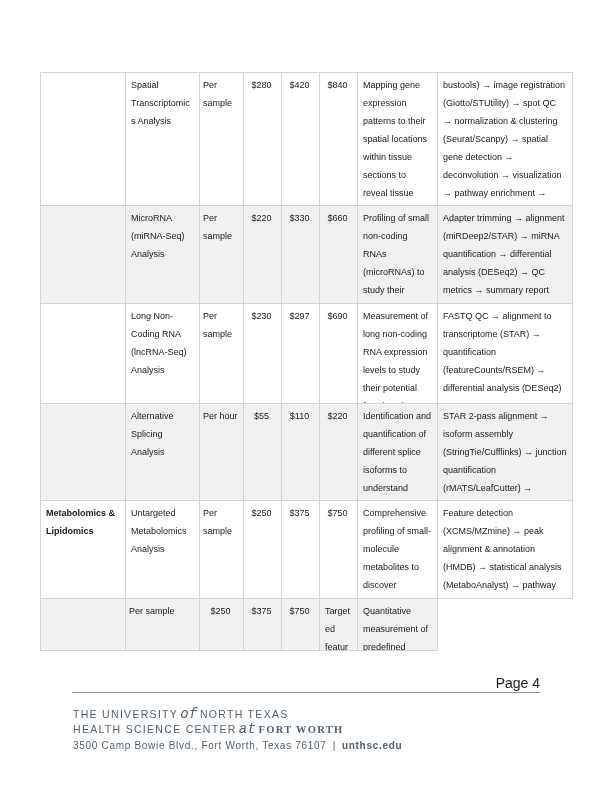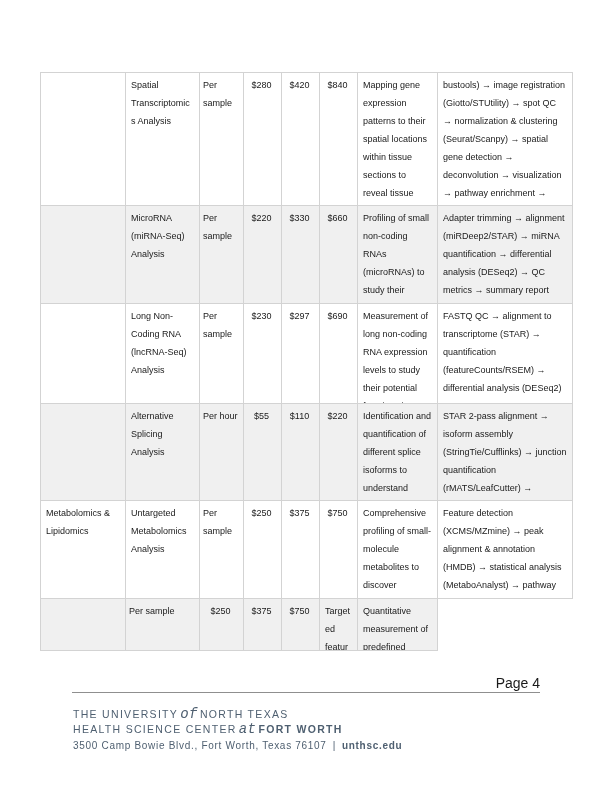--- a/index.html
+++ b/index.html
@@ -20,21 +20,21 @@
     border-top:1px solid #d3d3d3; border-left:1px solid #d3d3d3;
     font-size:9px; line-height:18px; color:#1a1a1a;
   }
   .cell {
     border-right:1px solid #d3d3d3; border-bottom:1px solid #d3d3d3;
     padding:3px 5px; overflow:hidden;
     overflow-wrap:break-word; word-wrap:break-word;
     background:#fff;
   }
   .cell.band { background:#f0f0f0; }
-  .cell.cat  { font-weight:normal; }
+  .cell.cat  { font-weight:bold; }
   .cell.unit { padding-left:3px; padding-right:2px; }
   .cell.price{ text-align:center; padding-right:3px; padding-left:1px; }
 
   
   .page-number {
     position:absolute; top:675px; right:72px;
     font-size:14px; color:#1a1a1a;
   }
   .footer-rule {
     position:absolute; top:692px; left:72px; width:468px; height:1px;
@@ -43,21 +43,21 @@
   .brand { position:absolute; left:73px; top:707px; color:#4e5f70; }
   .brand-line {
     font-size:10.5px; letter-spacing:1.3px; line-height:15px;
     white-space:nowrap;
   }
   .brand-line .conj {
     font-family:Liberation Mono, monospace; font-style:italic;
     text-transform:lowercase; font-size:14px; letter-spacing:0.5px;
     margin:0 2px;
   }
-  .brand-line .heavy { font-weight:bold; }
+  .brand-line .heavy { font-weight:bold;font-family:Liberation Serif, serif; }
   .brand-address {
     margin-top:3px; font-size:10px; letter-spacing:0.7px;
     white-space:nowrap; color:#4e5f70;
   }
   .brand-address .divider { margin:0 6px; }
   .brand-address .site { font-weight:bold; }
 </style>
 </head>
 <body>
 

